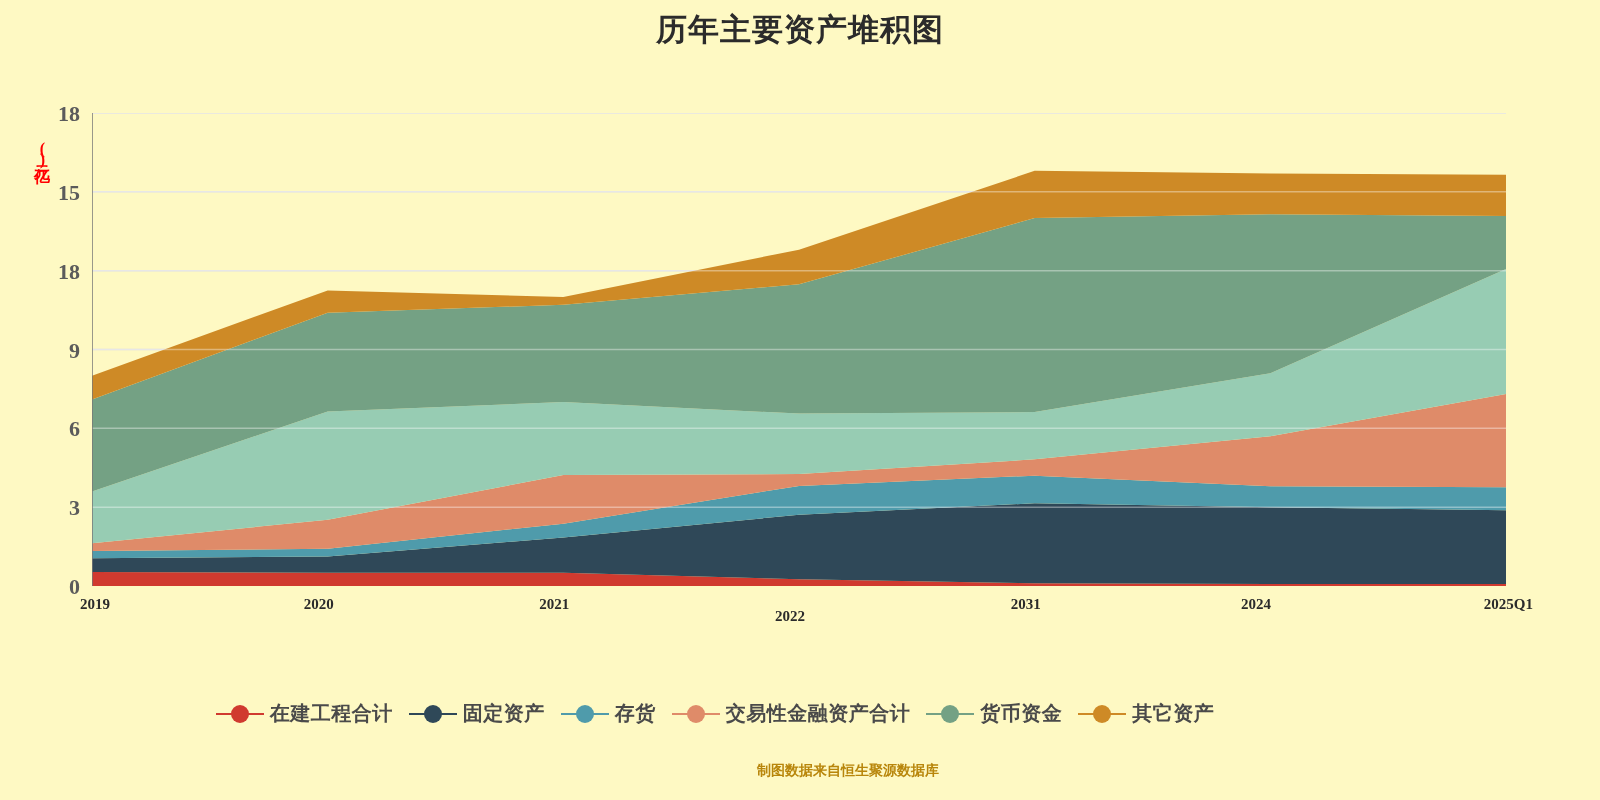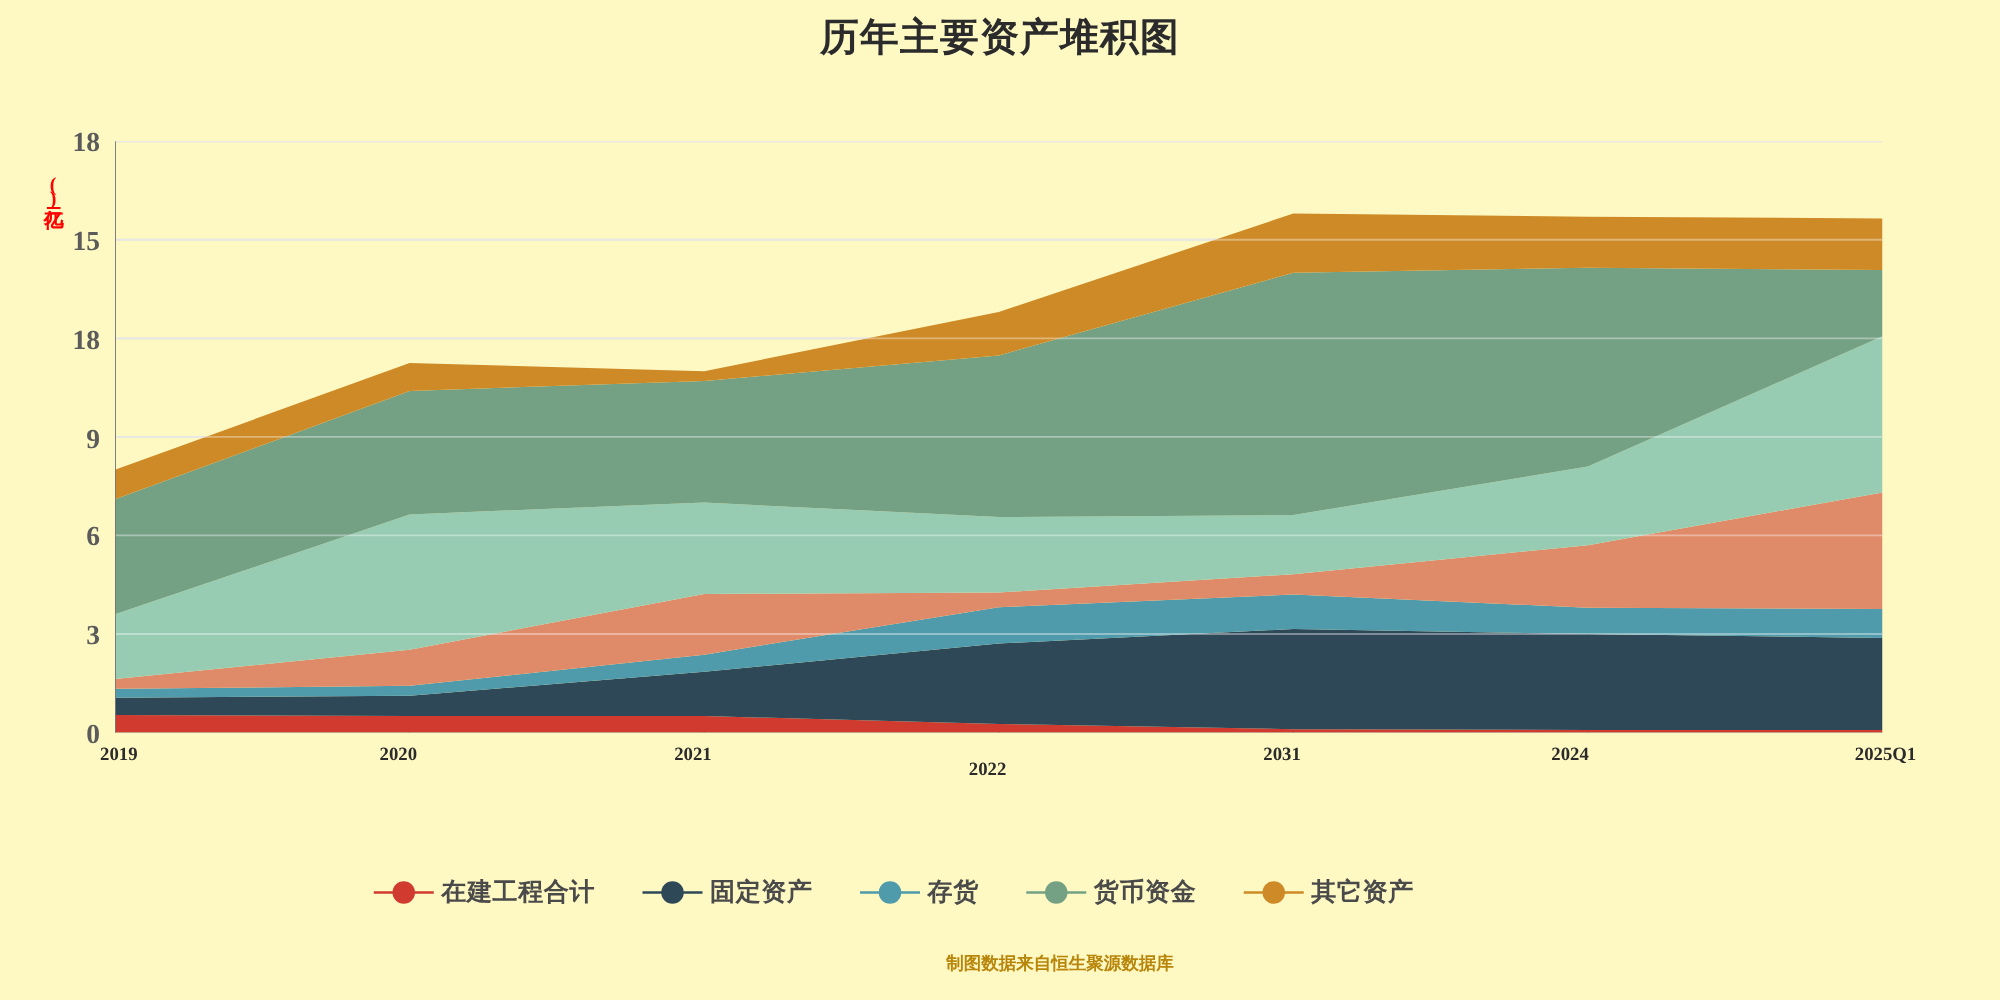--- a/index.html
+++ b/index.html
@@ -74,21 +74,21 @@
     white-space: nowrap;
   }
   .legend {
     position: absolute;
     left: 0;
     top: 700px;
     width: 1430px;
     display: flex;
     align-items: center;
     justify-content: center;
-    gap: 38px;
+    gap: 16px;
     flex-wrap: nowrap;
   }
   .legend-item {
     display: flex;
     align-items: center;
     gap: 0px;
     white-space: nowrap;
   }
   .legend-marker {
     position: relative;
@@ -210,20 +210,27 @@
       </div>
       <div class="legend-item">
         <span class="legend-marker">
           <span class="lm-line" style="background: rgb(79, 155, 171);"></span>
           <span class="lm-dot" style="background: rgb(79, 155, 171);"></span>
         </span>
         <span class="legend-label">存货</span>
       </div>
       <div class="legend-item">
         <span class="legend-marker">
+          <span class="lm-line" style="background: rgb(223, 139, 105);"></span>
+          <span class="lm-dot" style="background: rgb(223, 139, 105);"></span>
+        </span>
+        <span class="legend-label">交易性金融资产合计</span>
+      </div>
+      <div class="legend-item">
+        <span class="legend-marker">
           <span class="lm-line" style="background: rgb(116, 161, 132);"></span>
           <span class="lm-dot" style="background: rgb(116, 161, 132);"></span>
         </span>
         <span class="legend-label">货币资金</span>
       </div>
       <div class="legend-item">
         <span class="legend-marker">
           <span class="lm-line" style="background: rgb(206, 138, 38);"></span>
           <span class="lm-dot" style="background: rgb(206, 138, 38);"></span>
         </span>

